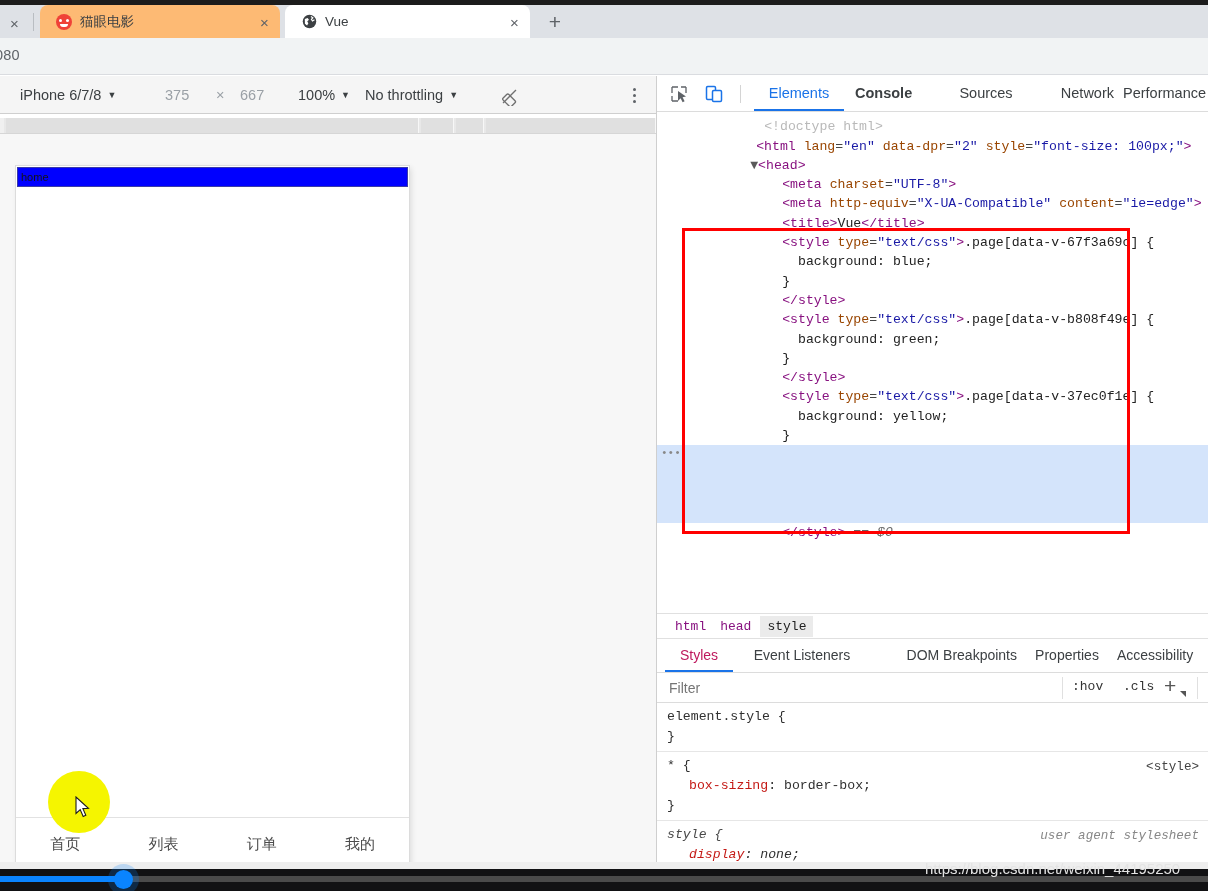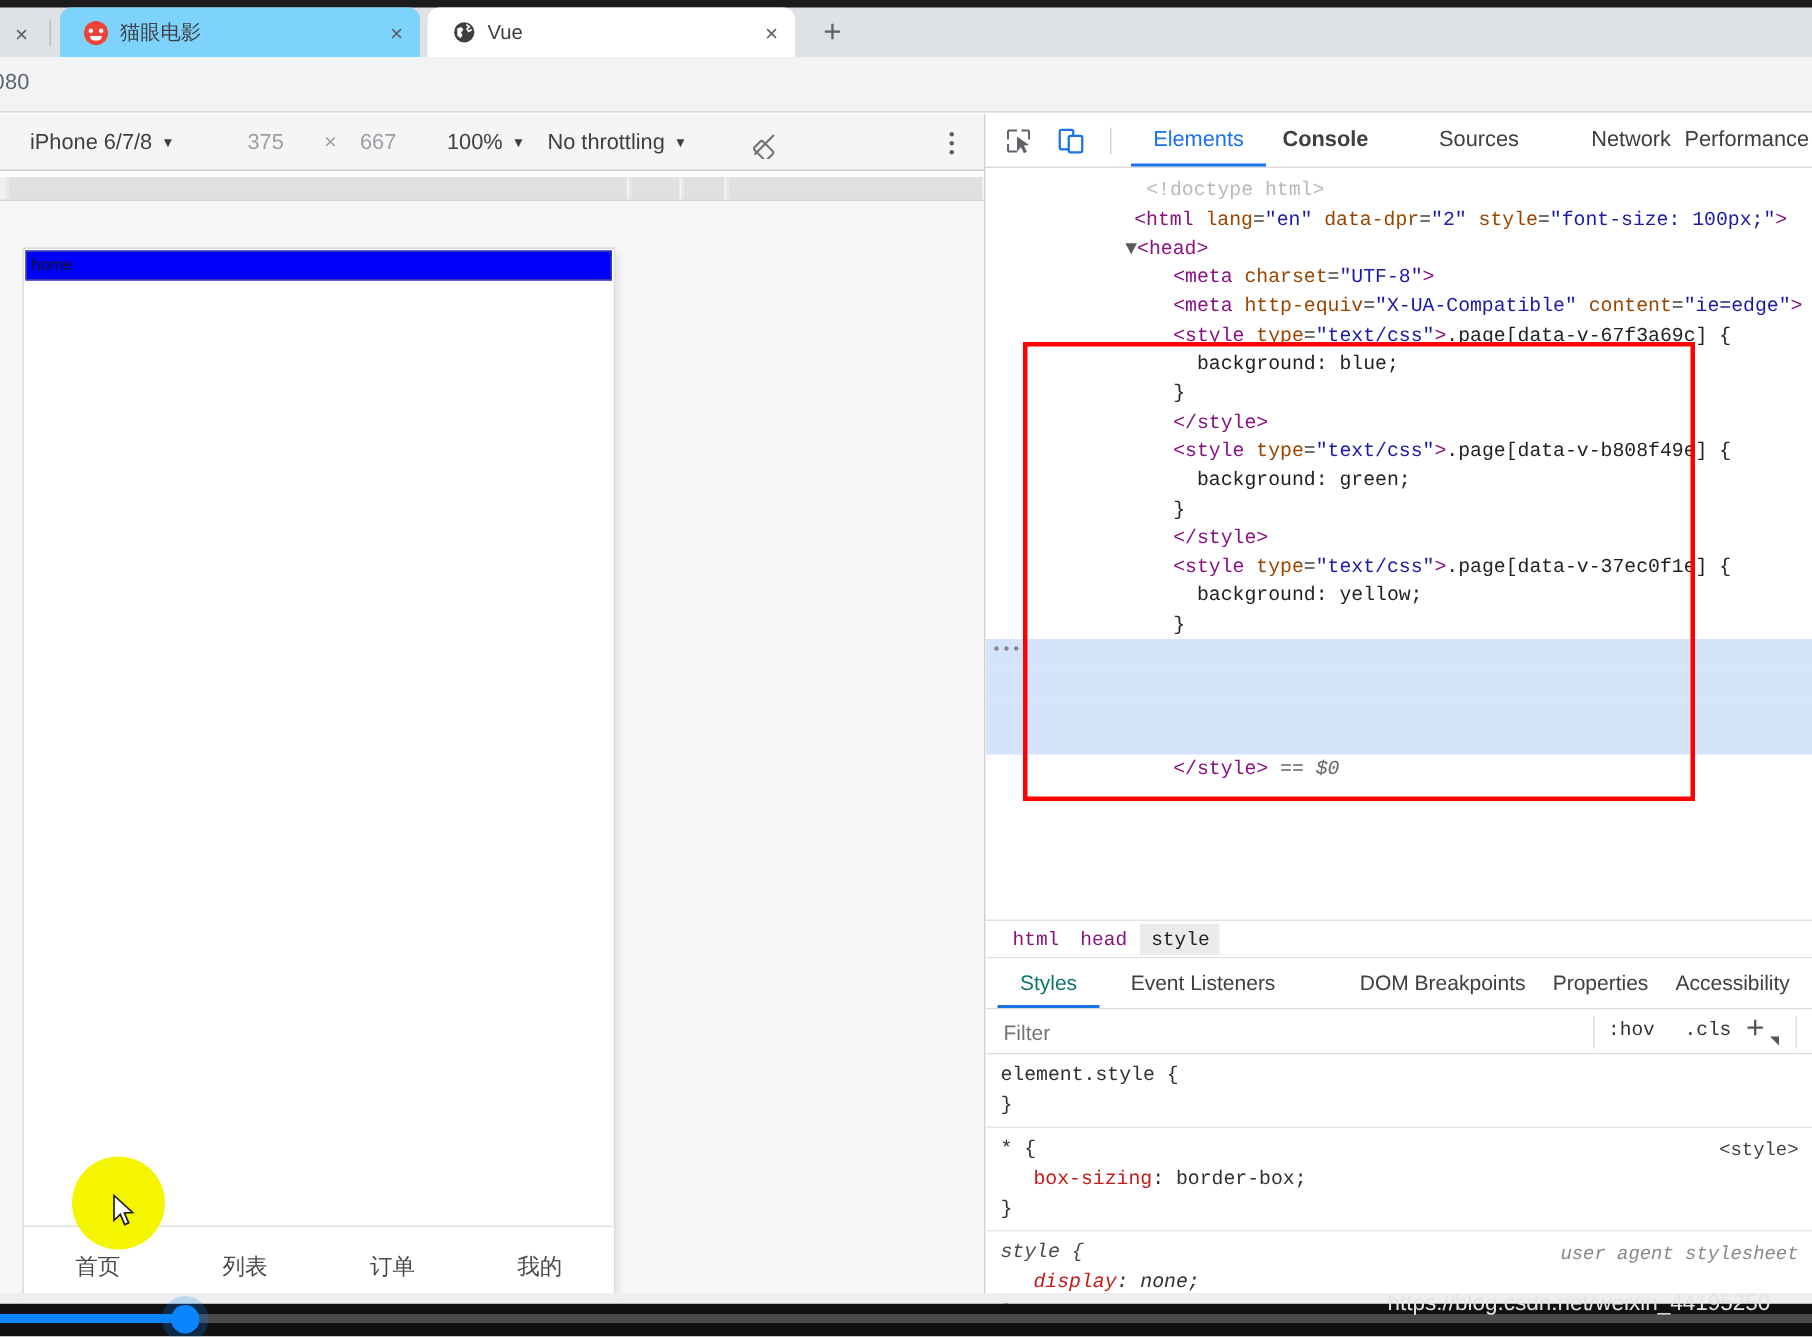--- a/index.html
+++ b/index.html
@@ -19,21 +19,21 @@
     background:#dee1e6;
   }
   .tabstrip-topbar{
     position:absolute; left:0; top:0; width:1208px; height:5px; background:#1c1c1c;
   }
   .tab{
     position:absolute; top:5px; height:33px;
     display:flex; align-items:center;
     border-radius:8px 8px 0 0;
   }
-  .tab.inactive{ background:#7dd3fc; }
+  .tab.inactive{ background:#fdba74; }
   .tab.active{ background:#ffffff; }
   .tab-close{
     position:absolute; font-size:15px; color:#5f6368; line-height:1;
     cursor:pointer; user-select:none;
   }
   .tab-sep{
     position:absolute; width:1px; height:18px; background:#b9bdc2; top:13px;
   }
   .tab-favicon{
     width:16px; height:16px; flex:0 0 16px; margin-right:8px;
@@ -208,21 +208,21 @@
 
   
   .styles-tabbar{
     position:absolute; left:0; top:563px; width:552px; height:34px;
     border-bottom:1px solid #dcdcdc; background:#fff;
   }
   .st-tab{
     position:absolute; top:0; height:33px; line-height:33px;
     font-size:14px; color:#3c4043; cursor:pointer; white-space:nowrap;
   }
-  .st-tab.sel{ color:#0f766e; border-bottom:2px solid #1a73e8; }
+  .st-tab.sel{ color:#be185d; border-bottom:2px solid #1a73e8; }
 
   
   .filter-row{
     position:absolute; left:0; top:597px; width:552px; height:30px;
     border-bottom:1px solid #dcdcdc; background:#fff;
   }
   .filter-input{
     position:absolute; left:10px; top:5px; width:390px; height:20px;
     border:none; outline:none; font-size:14px; color:#8a8a8a;
     background:transparent; font-family:"Liberation Sans",sans-serif;
@@ -421,20 +421,23 @@
         </div>
 
         <div class="dom-line" style="padding-left:46px;">
           <span class="tk-tag">&lt;meta </span><span class="tk-attr">charset</span><span class="tk-punc">=</span><span class="tk-val">"UTF-8"</span><span class="tk-tag">&gt;</span>
         </div>
 
         <div class="dom-line" style="padding-left:46px;">
           <span class="tk-tag">&lt;meta </span><span class="tk-attr">http-equiv</span><span class="tk-punc">=</span><span class="tk-val">"X-UA-Compatible"</span><span class="tk-tag"> </span><span class="tk-attr">content</span><span class="tk-punc">=</span><span class="tk-val">"ie=edge"</span><span class="tk-tag">&gt;</span>
         </div>
 
+        <div class="dom-line" style="padding-left:46px;">
+          <span class="tk-tag">&lt;title&gt;</span><span class="tk-txt">Vue</span><span class="tk-tag">&lt;/title&gt;</span>
+        </div>
 
         <div class="dom-line" style="padding-left:46px;">
           <span class="tk-tag">&lt;style </span><span class="tk-attr">type</span><span class="tk-punc">=</span><span class="tk-val">"text/css"</span><span class="tk-tag">&gt;</span><span class="tk-css">.page[data-v-67f3a69c] {</span>
         </div>
         <div class="dom-line" style="padding-left:46px;">
           <span class="tk-css">  background: blue;</span>
         </div>
         <div class="dom-line" style="padding-left:46px;">
           <span class="tk-css">}</span>
         </div>

